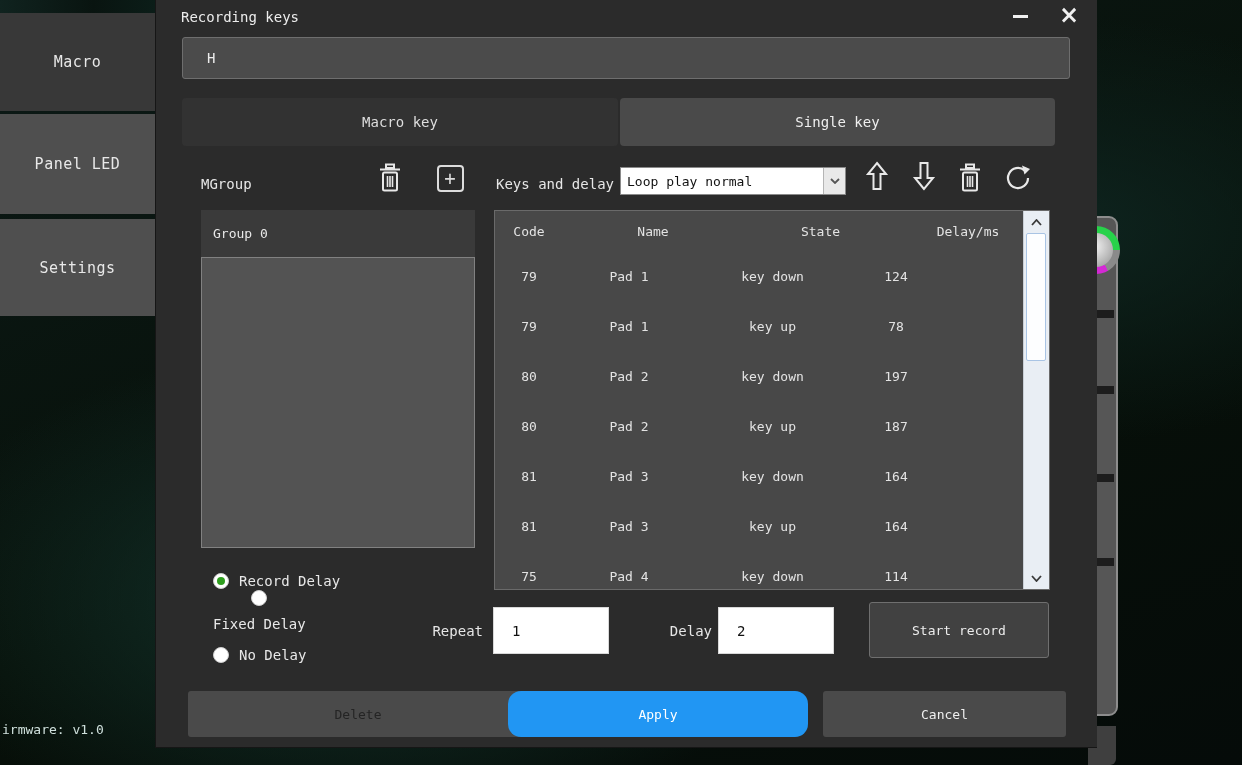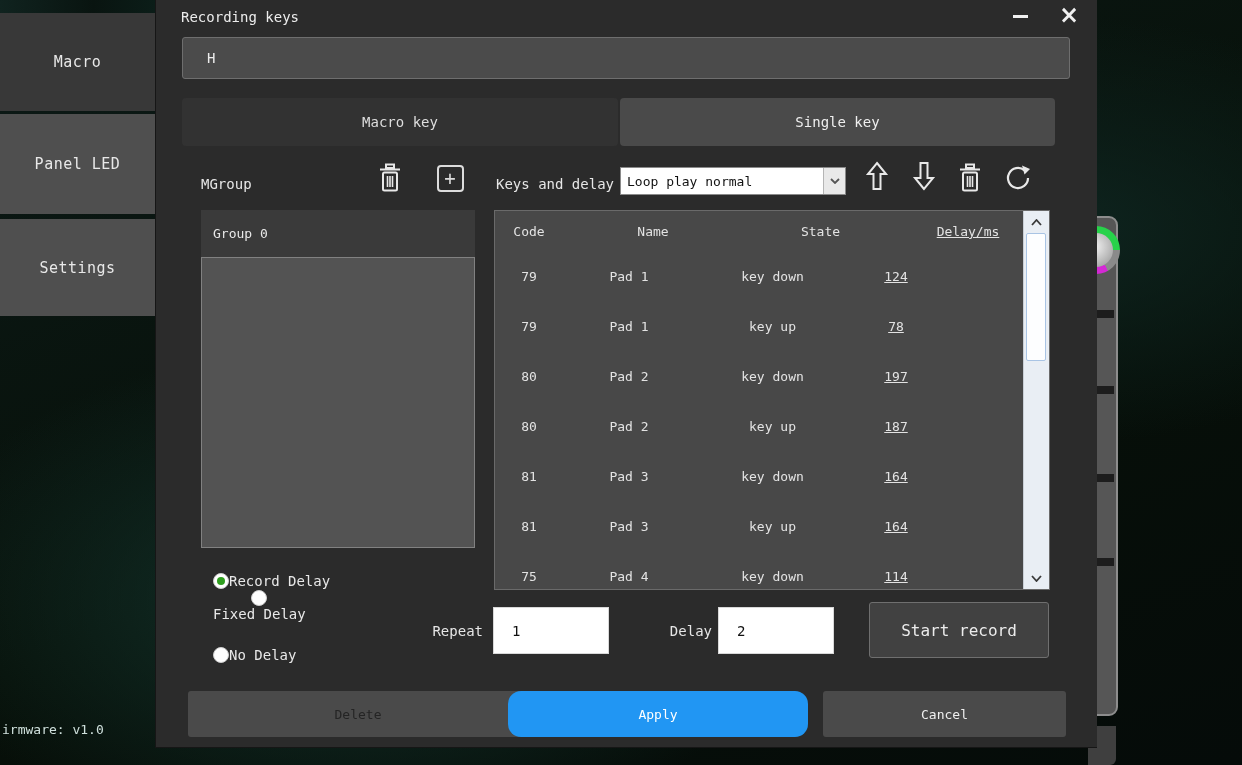--- a/index.html
+++ b/index.html
@@ -84,44 +84,44 @@
 
   .keytable { left:338px; top:210px; width:556px; height:380px; background:#484848;
     border:1px solid #6a6a6a; display:flex; overflow:hidden; }
   .kt-content { width:530px; }
   .trow { height:50px; display:flex; align-items:center; font-size:13px; color:#e3e3e3; }
   .thead { height:40px;gap:24px; }
   .c { display:inline-block; text-align:center; }
   .c-code { width:68px; }
   .c-name { width:132px; }
   .c-state { width:155px; }
-  .c-delay { width:92px;text-decoration:underline; }
+  .c-delay { width:92px; }
 
   .vscroll { width:26px; height:100%; background:#e9eef4; position:relative; border-left:1px solid #c9cfd6; }
   .vs-arrow { position:absolute; left:0; width:100%; height:22px; display:flex; align-items:center; justify-content:center; cursor:pointer; }
   .vs-up { top:0; } .vs-down { bottom:0; }
   .vs-thumb { position:absolute; left:2px; top:22px; width:20px; height:128px;
     background:#fdfeff; border:1px solid #a9c4e4; border-radius:2px; cursor:grab; }
 
-  .radio-row { display:flex; align-items:center; height:18px; cursor:pointer; }
+  .radio-row { display:flex; align-items:center; gap:10px; height:18px; cursor:pointer; }
   .r1 { left:57px; top:572px; } .r2 { left:57px; top:590px;flex-direction:column; } .r3 { left:57px; top:646px; }
   .radio-circle { width:16px; height:16px; border-radius:50%; background:#ffffff; border:1px solid #cfcfcf;
     display:flex; align-items:center; justify-content:center; flex:0 0 auto; }
   .radio-row.selected .radio-circle::after { content:""; width:8px; height:8px; border-radius:50%; background:#2f9e1f; }
   .radio-label { font-size:14px; color:#e8e8e8; }
 
   .lbl-repeat { left:228px; top:623px; width:99px; text-align:right; }
   .lbl-delay  { left:468px; top:623px; width:88px; text-align:right; }
   .num-input { top:607px; width:116px; height:47px; background:#ffffff; border:1px solid #d8d8d8;
     color:#111; font-size:14px; padding-left:18px; font-family:inherit; outline:none; }
   .in-repeat { left:337px; }
   .in-delay { left:562px; }
   .btn-record { left:713px; top:602px; width:180px; height:56px; background:#414141;
     border:1px solid #6f6f6f; border-radius:3px; display:flex; align-items:center; justify-content:center;
-    font-size:16px; color:#ececec; cursor:pointer; }
+    font-size:13px; color:#ececec; cursor:pointer; }
 
   .action { top:691px; height:46px; border-radius:3px; display:flex; align-items:center; justify-content:center;
     font-size:13px; cursor:pointer; }
   .btn-delete { left:32px; width:340px; background:#4a4a4a; color:#242424; }
   .btn-apply { left:352px; width:300px; background:#2196f3; color:#ffffff; }
   .btn-cancel { left:667px; width:243px; background:#4a4a4a; color:#efefef; }
 
   svg.icon { display:block; }
 </style>
 </head>

